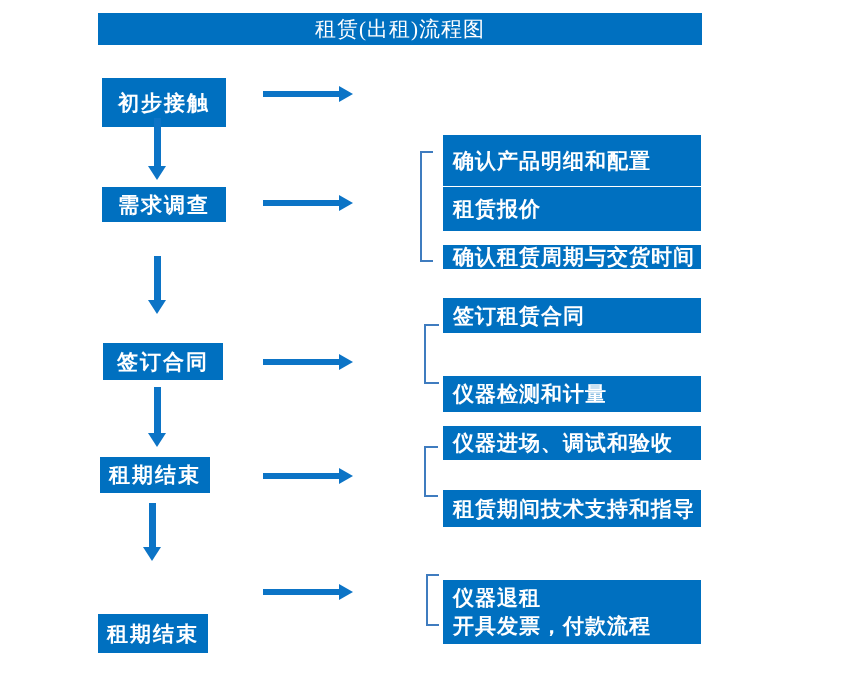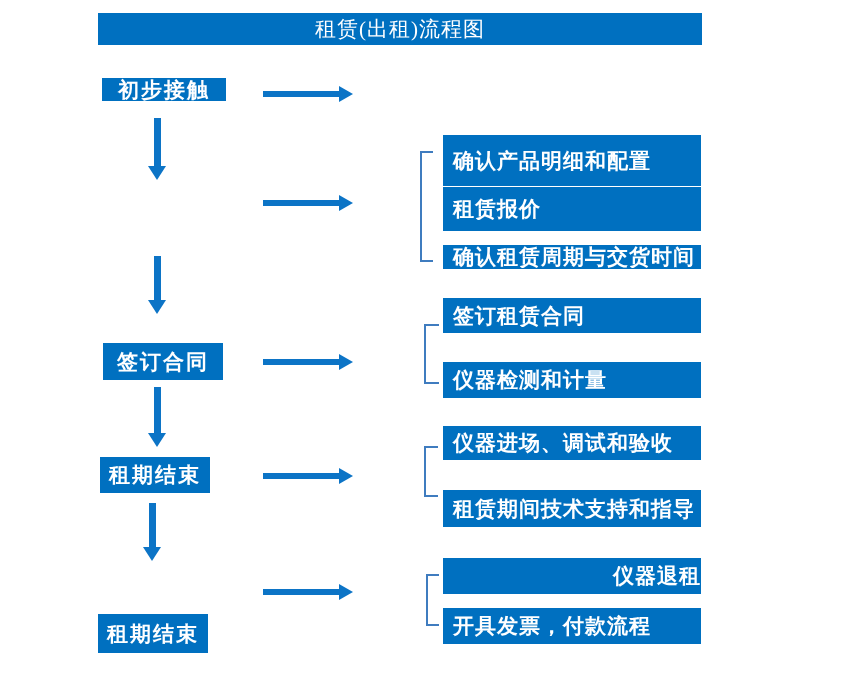--- a/index.html
+++ b/index.html
@@ -98,22 +98,25 @@
 </style>
 </head>
 <body>
 
 <div class="canvas">
 
   <div class="title-bar">
     <span>租赁(出租)流程图</span>
   </div>
 
-  <div class="lbox" style="left:102px; top:78px; width:124px; height:23px;">
+  <div class="lbox" style="left:102px; top:78px; width:124px; height:49px;">
     <span>初步接触</span>
+  </div>
+  <div class="lbox" style="left:102px; top:187px; width:124px; height:35px;">
+    <span>需求调查</span>
   </div>
   <div class="lbox" style="left:103px; top:343px; width:120px; height:37px;">
     <span>签订合同</span>
   </div>
   <div class="lbox" style="left:100px; top:457px; width:110px; height:36px;">
     <span>租期结束</span>
   </div>
   <div class="lbox" style="left:98px; top:573px; width:110px; height:39px;margin-top:41px;">
     <span>租期结束</span>
   </div>
@@ -168,31 +171,31 @@
   <div class="rbox" style="top:187px; height:44px;">
     <span>租赁报价</span>
   </div>
   <div class="rbox" style="top:245px; height:24px;">
     <span>确认租赁周期与交货时间</span>
   </div>
 
   <div class="rbox" style="top:298px; height:35px;">
     <span>签订租赁合同</span>
   </div>
-  <div class="rbox" style="top:362px; height:36px;">
+  <div class="rbox" style="top:376px; height:36px;">
     <span>仪器检测和计量</span>
   </div>
 
   <div class="rbox" style="top:426px; height:34px;">
     <span>仪器进场、调试和验收</span>
   </div>
   <div class="rbox" style="top:490px; height:37px;">
     <span>租赁期间技术支持和指导</span>
   </div>
 
-  <div class="rbox" style="top:558px; height:36px;justify-content:flex-end;">
+  <div class="rbox" style="top:580px; height:36px;">
     <span>仪器退租</span>
   </div>
   <div class="rbox" style="top:608px; height:36px;">
     <span>开具发票，付款流程</span>
   </div>
 
 </div>
 
 </body></html>

